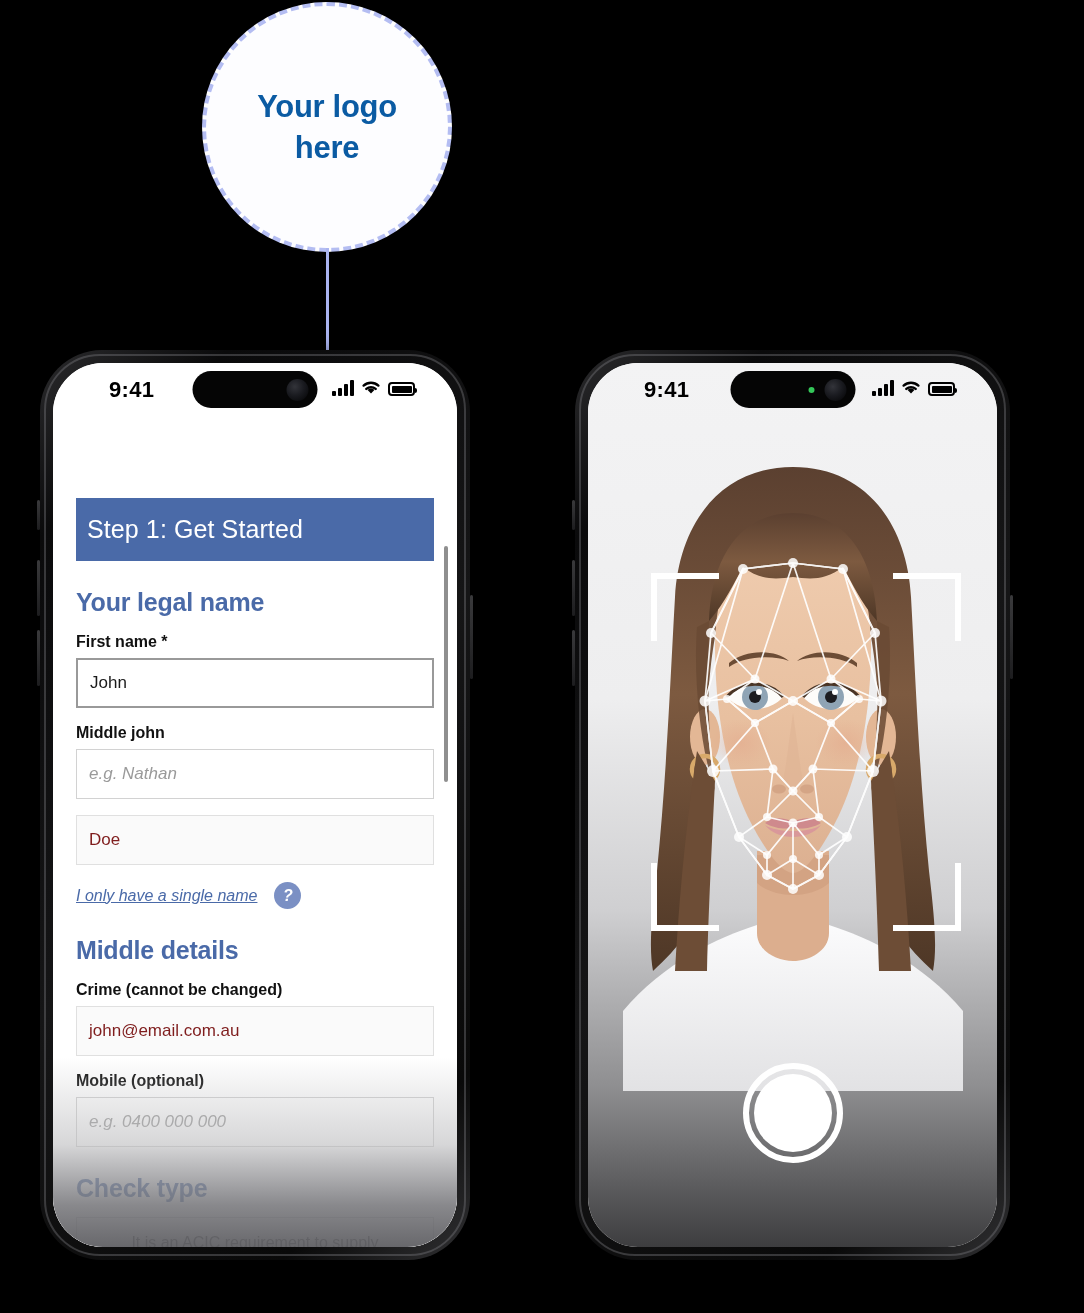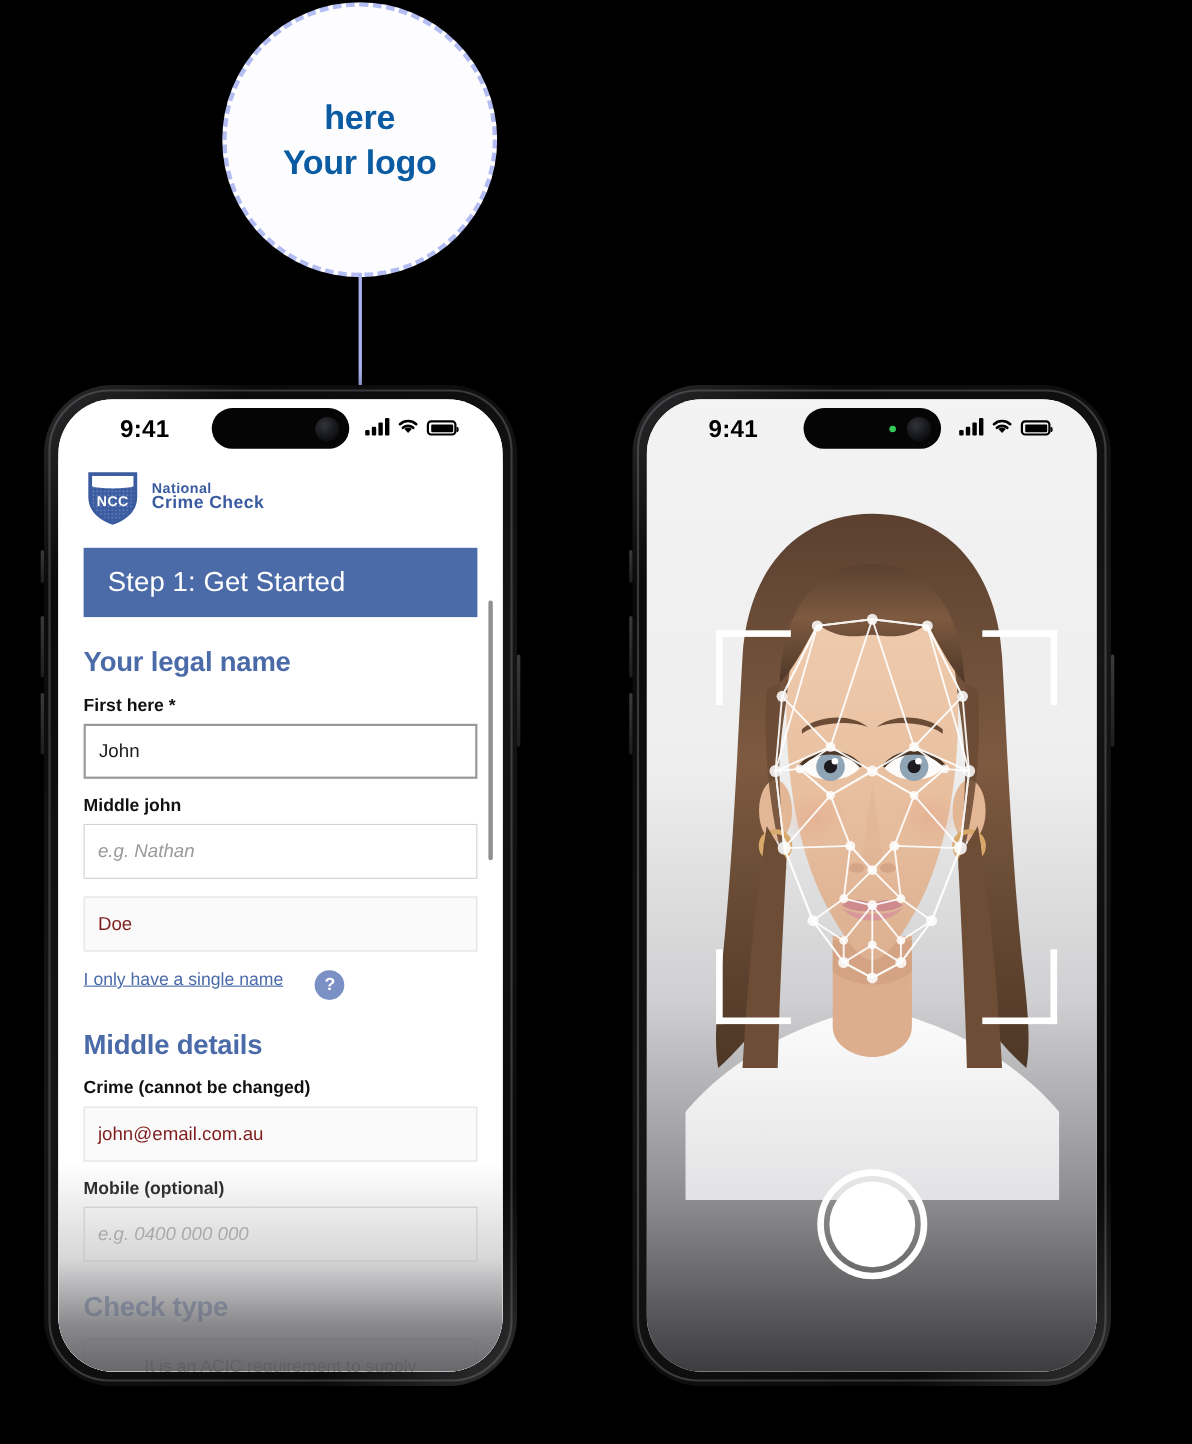--- a/index.html
+++ b/index.html
@@ -201,21 +201,21 @@
 
   #app-scroll {
     position: absolute;
     top: 119px; left: 0; right: 0; bottom: 0;
     overflow: hidden;
     background: #fff;
   }
   #step-banner {
     margin: 16px 23px 0 23px;
     background: #4a6aa8;
-    padding: 17px 22px;
+    padding: 17px 11px;
   }
   #step-banner-text {
     color: #fff;
     font-size: 25px;
     letter-spacing: 0.1px;
   }
   .section-heading {
     color: #4a6aa8;
     font-size: 25px;
     font-weight: bold;
@@ -239,22 +239,23 @@
     color: #1a1a1a;
     background: #fff;
     box-sizing: border-box;
   }
   .field-input.light { border: 1px solid #d2d2d2; color: #9a9a9a; font-style: italic; }
   .field-input.locked { border: 1px solid #e0e0e0; background: #fafafa; color: #7f1d1d; }
 
   #single-name-row {
     margin: 17px 23px 0 23px;
     display: flex;
-    align-items: flex-start;
-    gap: 29px;
+    align-items: center;
+    gap: 17px;
+    font-style: italic;
   }
   #single-name-link {
     font-size: 16px;
     color: #4a6aa8;
     text-decoration: underline;
   }
   #help-icon {
     width: 27px; height: 27px;
     border-radius: 50%;
     background: #7b90c4;
@@ -361,22 +362,22 @@
     height: 78px;
     border-radius: 50%;
     background: #fff;
   }
 </style>
 </head>
 <body>
 
 <div id="logo-callout">
   <div id="logo-callout-text">
+    <div>Your logo</div>
     <div>here</div>
-    <div>Your logo</div>
   </div>
 </div>
 <div id="callout-line"></div>
 <div id="callout-dot"></div>
 
 <div id="phone-left" class="phone">
   <div class="side-btn" style="left:-3px; top:150px; width:3px; height:30px;"></div>
   <div class="side-btn" style="left:-3px; top:210px; width:3px; height:56px;"></div>
   <div class="side-btn" style="left:-3px; top:280px; width:3px; height:56px;"></div>
   <div class="side-btn" style="right:-3px; top:245px; width:3px; height:84px;"></div>
@@ -400,53 +401,31 @@
             <path d="M10 14.6 L6.6 10.9 a5 5 0 0 1 6.8 0 Z" fill="#000"></path>
             <path d="M2.6 6.6 a11 11 0 0 1 14.8 0" stroke="#000" stroke-width="2.4" fill="none" stroke-linecap="round"></path>
             <path d="M5.3 9.9 a7.3 7.3 0 0 1 9.4 0" stroke="#000" stroke-width="2.4" fill="none" stroke-linecap="round"></path>
           </svg>
           <span class="batt">
               <b></b>
             </span>
         </div>
       </div>
 
-      <div id="app-header">
-        <div id="ncc-logo">
-          <span class="shield-wrap">
-            <svg width="53" height="53" viewBox="0 0 60 62">
-              <defs>
-                <pattern id="dots" width="4" height="4" patternUnits="userSpaceOnUse">
-                  <circle cx="1.4" cy="1.4" r="0.85" fill="#7b92c6"></circle>
-                </pattern>
-              </defs>
-              <path d="M4 5 h52 v26 c0 16 -12 25 -26 30 C16 56 4 47 4 31 Z" fill="#3a5ba0"></path>
-              <path d="M7 8 h46 v23 c0 14 -10.5 22 -23 26.5 C17.5 53 7 45 7 31 Z" fill="url(#dots)" opacity="0.85"></path>
-              <path d="M8 9 h44 v11 c-6 3 -38 3 -44 0 Z" fill="#ffffff"></path>
-              <rect x="8" y="28" width="44" height="19" fill="#ffffff" opacity="0"></rect>
-              <text x="30" y="41" font-family="Liberation Sans, sans-serif" font-size="15" font-weight="bold" fill="#ffffff" text-anchor="middle" letter-spacing="0.5">NCC</text>
-            </svg>
-          </span>
-          <span id="logo-wordmark">
-            <span id="wm-line1">National</span>
-            <span id="wm-line2">Crime Check</span>
-          </span>
-        </div>
-      </div>
 
       <div id="app-scroll">
 
         <div id="step-banner">
           <div id="step-banner-text">Step 1: Get Started</div>
         </div>
 
         <div class="section-heading">Your legal name</div>
 
         <div class="field">
-          <div class="field-label">First here *</div>
+          <div class="field-label">First name *</div>
           <div class="field-input">John</div>
         </div>
 
         <div class="field">
           <div class="field-label">Middle john</div>
           <div class="field-input light">e.g. Nathan</div>
         </div>
 
         <div class="field">
           <div class="field-input locked">Doe</div>

